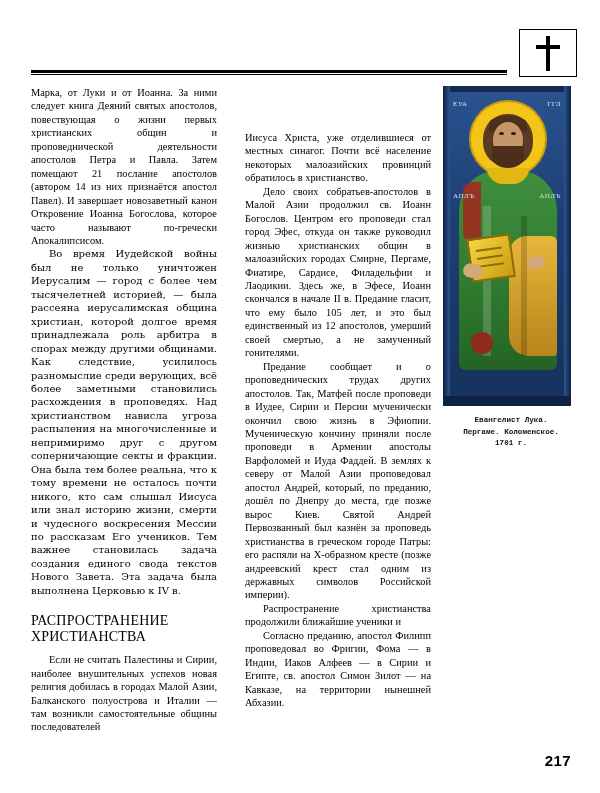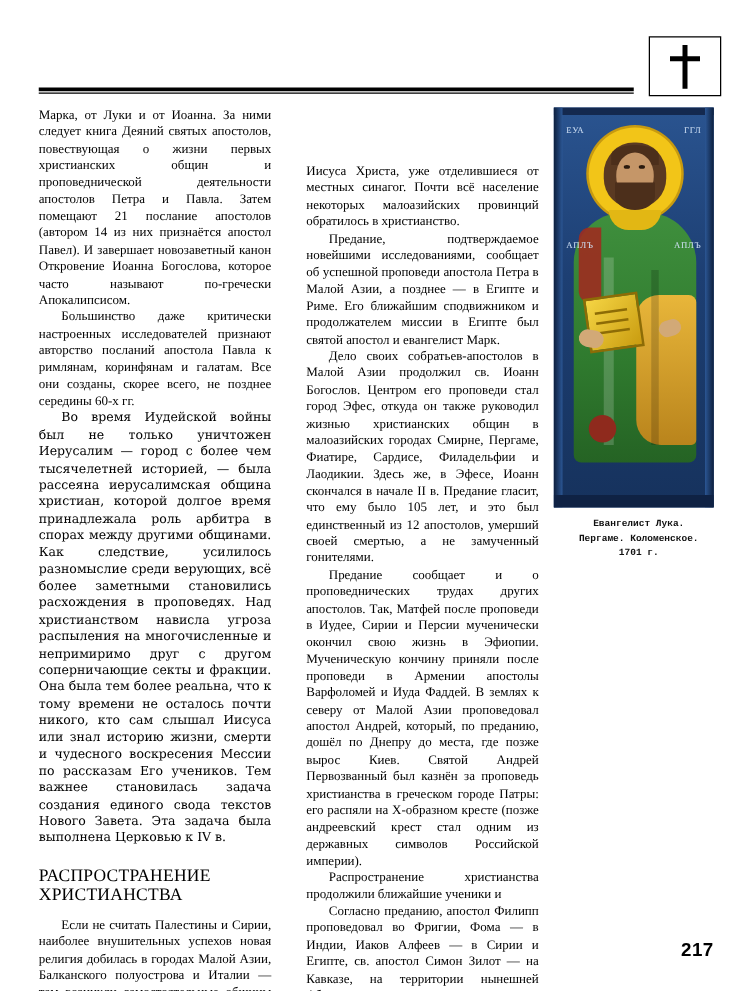--- a/index.html
+++ b/index.html
@@ -284,29 +284,27 @@
   <div class="head-rule"></div>
   <div class="head-rule-thin"></div>
 
   <div class="emblem-box">
     <div class="cross-v"></div>
     <div class="cross-h"></div>
   </div>
 
   <div class="col col-left">
     <p class="noindent">Марка, от Луки и от Иоанна. За ними следует книга Деяний святых апостолов, повествующая о жизни первых христианских общин и проповеднической деятельности апостолов Петра и Павла. Затем помещают 21 послание апостолов (автором 14 из них признаётся апостол Павел). И завершает новозаветный канон Откровение Иоанна Богослова, которое часто называют по-гречески Апокалипсисом.</p>
-    <p>Большинство даже критически настроенных исследователей признают авторство посланий апостола Павла к римлянам, коринфянам и галатам. Все они созданы, скорее всего, не позднее середины 60-х гг.</p>
     <p class="slab">Во время Иудейской войны был не только уничтожен Иерусалим — город с более чем тысячелетней историей, — была рассеяна иерусалимская община христиан, которой долгое время принадлежала роль арбитра в спорах между другими общинами. Как следствие, усилилось разномыслие среди верующих, всё более заметными становились расхождения в проповедях. Над христианством нависла угроза распыления на многочисленные и непримиримо друг с другом соперничающие секты и фракции. Она была тем более реальна, что к тому времени не осталось почти никого, кто сам слышал Иисуса или знал историю жизни, смерти и чудесного воскресения Мессии по рассказам Его учеников. Тем важнее становилась задача создания единого свода текстов Нового Завета. Эта задача была выполнена Церковью к IV в.</p>
     <h2 class="section-title">РАСПРОСТРАНЕНИЕ ХРИСТИАНСТВА</h2>
     <p>Если не считать Палестины и Сирии, наиболее внушительных успехов новая религия добилась в городах Малой Азии, Балканского полуострова и Италии — там возникли самостоятельные общины последователей</p>
   </div>
 
   <div class="col col-right">
     <p class="noindent">Иисуса Христа, уже отделившиеся от местных синагог. Почти всё население некоторых малоазийских провинций обратилось в христианство.</p>
-    <p>Предание, подтверждаемое новейшими исследованиями, сообщает об успешной проповеди апостола Петра в Малой Азии, а позднее — в Египте и Риме. Его ближайшим сподвижником и продолжателем миссии в Египте был святой апостол и евангелист Марк.</p>
     <p>Дело своих собратьев-апостолов в Малой Азии продолжил св. Иоанн Богослов. Центром его проповеди стал город Эфес, откуда он также руководил жизнью христианских общин в малоазийских городах Смирне, Пергаме, Фиатире, Сардисе, Филадельфии и Лаодикии. Здесь же, в Эфесе, Иоанн скончался в начале II в. Предание гласит, что ему было 105 лет, и это был единственный из 12 апостолов, умерший своей смертью, а не замученный гонителями.</p>
     <p>Предание сообщает и о проповеднических трудах других апостолов. Так, Матфей после проповеди в Иудее, Сирии и Персии мученически окончил свою жизнь в Эфиопии. Мученическую кончину приняли после проповеди в Армении апостолы Варфоломей и Иуда Фаддей. В землях к северу от Малой Азии проповедовал апостол Андрей, который, по преданию, дошёл по Днепру до места, где позже вырос Киев. Святой Андрей Первозванный был казнён за проповедь христианства в греческом городе Патры: его распяли на Х-образном кресте (позже андреевский крест стал одним из державных символов Российской империи).</p>
     <p>Распространение христианства продолжили ближайшие ученики и</p>
     <p>Согласно преданию, апостол Филипп проповедовал во Фригии, Фома — в Индии, Иаков Алфеев — в Сирии и Египте, св. апостол Симон Зилот — на Кавказе, на территории нынешней Абхазии.</p>
   </div>
 
   <div class="figure">
     <div class="fig-img">
       <div class="tile-bg"></div>
       <div class="tile-edge-t"></div>

